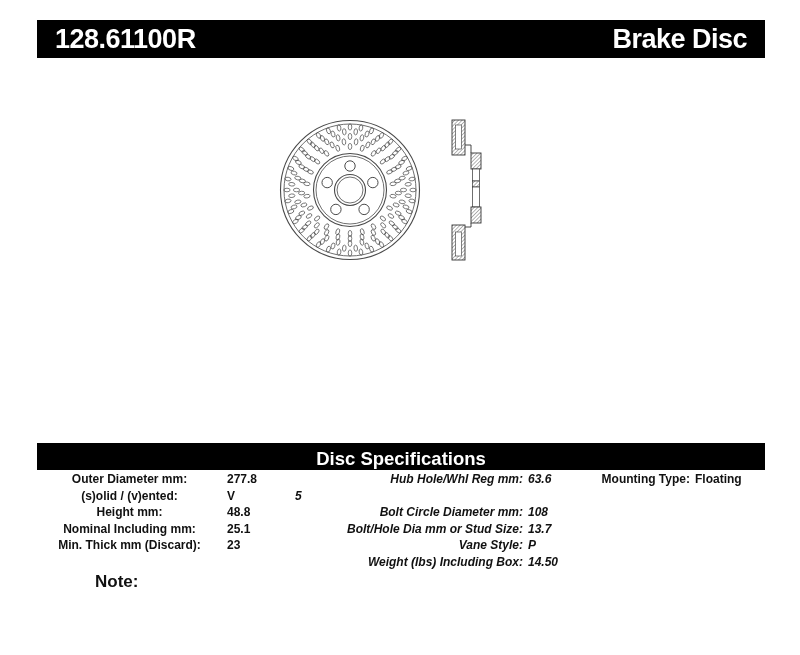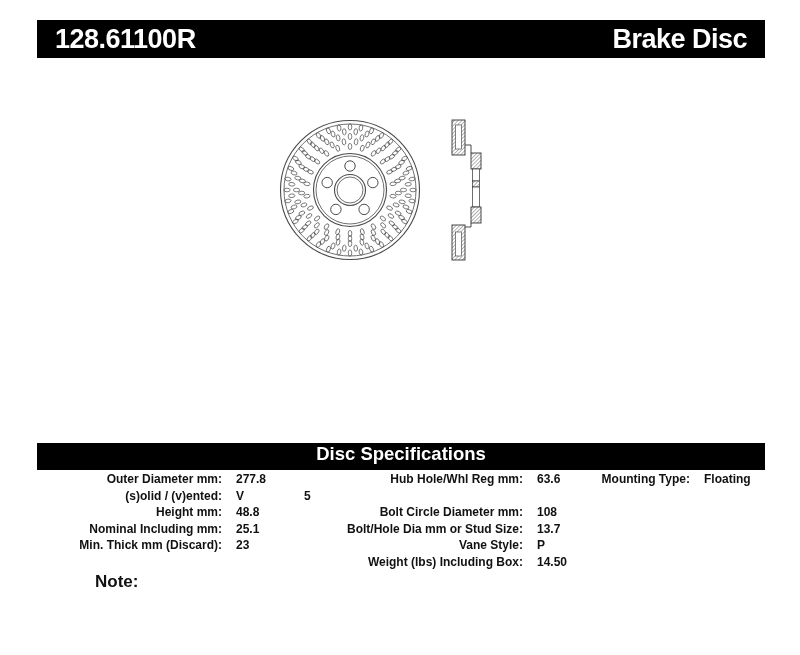--- a/index.html
+++ b/index.html
@@ -12,32 +12,32 @@
     position:absolute; left:37px; top:20px; width:728px; height:38px;
     background:#000; color:#fff; display:flex; justify-content:space-between;
     align-items:center; padding:0 18px; box-sizing:border-box;
     font-size:27px; font-weight:bold; letter-spacing:-0.5px;
   }
   .front-view  { position:absolute; left:278px; top:118px; width:144px; height:144px; }
   .cross-section { position:absolute; left:441px; top:115px; width:56px; height:150px; }
   .spec-bar {
     position:absolute; left:37px; top:443px; width:728px; height:27px;
     background:#000; color:#fff; display:flex; justify-content:center;
-    align-items:flex-start; font-size:18.5px; font-weight:bold;
+    align-items:flex-end; font-size:18.5px; font-weight:bold;
   }
   .spec-col { position:absolute; top:471px; font-size:12px; font-weight:bold; white-space:nowrap; }
   .col-left  { left:37px;  }
-  .col-mid   { left:290px; }
+  .col-mid   { left:290px;font-style:italic; }
   .col-right { left:540px;padding-left:39px; }
   .spec-row { display:flex; height:16.5px; line-height:16.5px; }
   .lbl { display:inline-block; text-align:right; }
-  .col-left  .lbl { width:185px; }
+  .col-left  .lbl { width:185px;text-align:center; }
   .col-mid   .lbl { width:233px; }
   .col-right .lbl { width:111px; }
-  .val { margin-left:14px; text-align:left; }
+  .val { margin-left:5px; text-align:left; }
   .note {
     position:absolute; left:95px; top:572px;
     font-size:17px; font-weight:bold;
   }
   svg .ln { fill:none; stroke:#4a4a4a; }
 </style>
 </head>
 <body>
 
 <div class="page">

